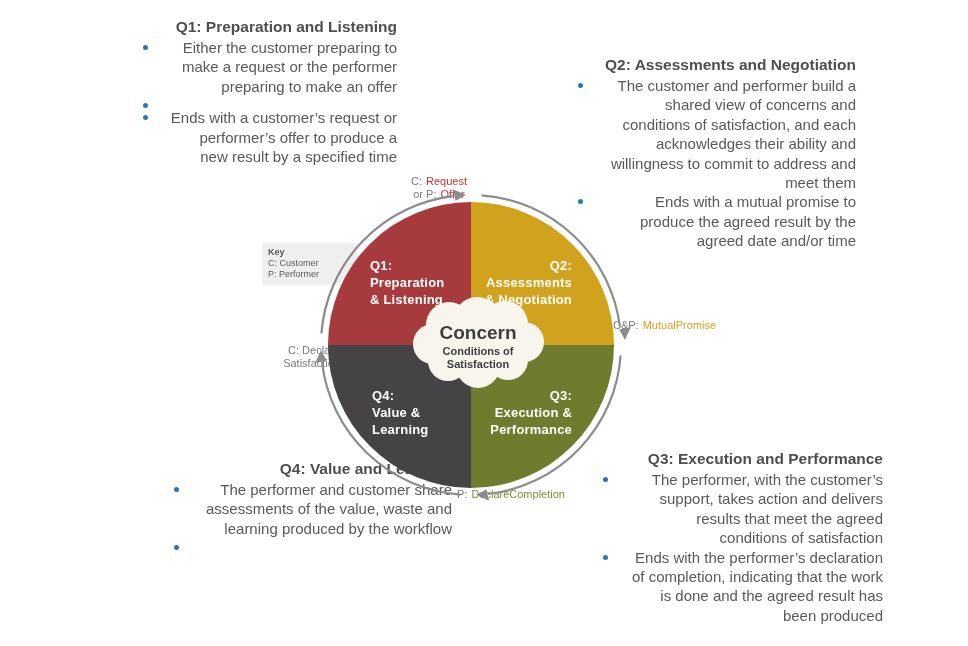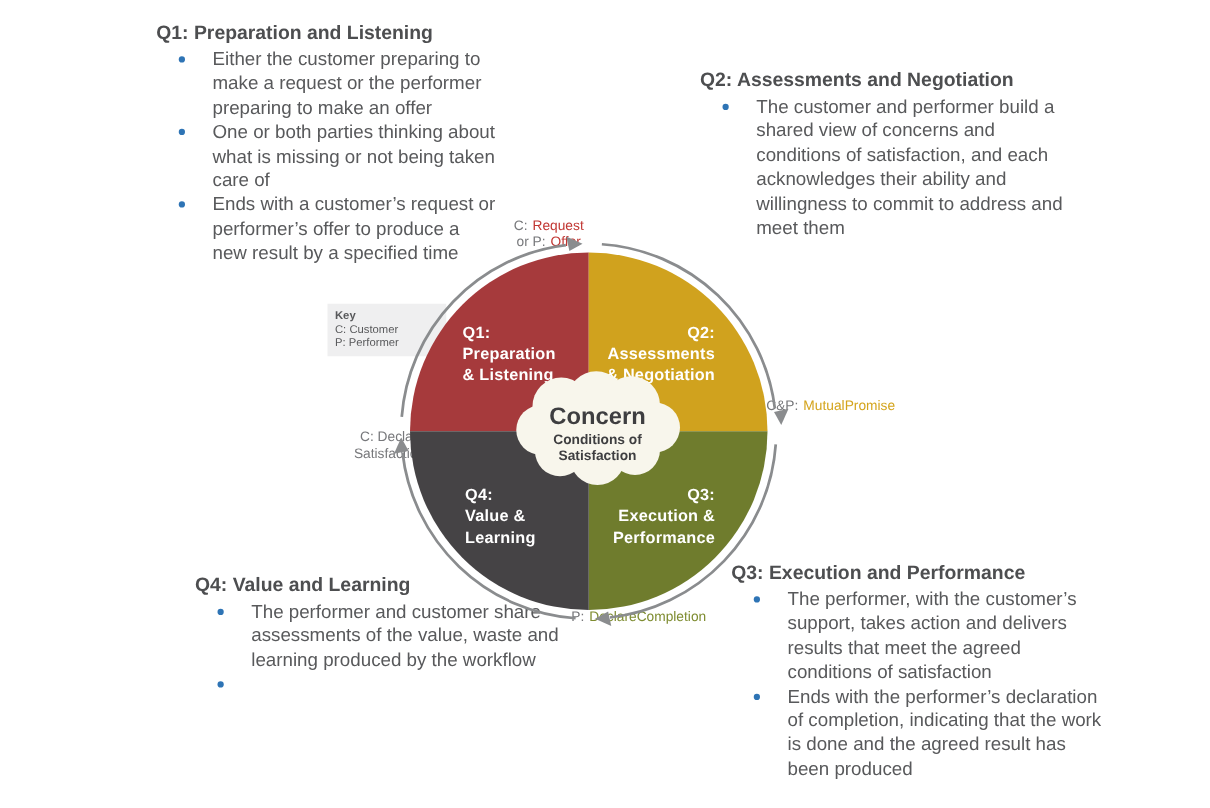--- a/index.html
+++ b/index.html
@@ -1,21 +1,21 @@
 <!DOCTYPE html>
 <html><head>
 <meta charset="utf-8">
 <style>
   html,body { margin:0; padding:0; background:#ffffff; }
   .canvas {
     position:relative; width:968px; height:646px; background:#ffffff;
     font-family:"Liberation Sans", sans-serif; color:#58595B; overflow:hidden;
   }
   
-  .tblock { position:absolute; font-size:15px; line-height:19.4px; color:#58595B; }
+  .tblock { position:absolute; font-size:15px; line-height:19.4px; color:#58595B;text-align:right; }
   .tblock h3 { margin:0 0 2px 0; font-size:15.5px; line-height:19px; font-weight:bold; color:#4D4E50; }
   .blist { margin:0; padding:0; list-style:none; }
   .blist li { display:flex; align-items:flex-start; padding-left:18px;gap:12px; }
   .dot { flex:none; width:5px; height:5px; border-radius:50%; background:#2E74B5; margin:7px 10px 0 0; }
   .q1-block { left:125px; top:17px;  width:272px; }
   .q2-block { left:560px; top:55px;  width:296px; }
   .q4-block { left:116px;  top:459px; width:296px;margin-left:40px; }
   .q3-block { left:585px; top:449px; width:298px; }
   
   .wheel { position:absolute; left:300px; top:174px; }
@@ -53,35 +53,38 @@
 
   <div class="tblock q1-block">
     <h3>Q1: Preparation and Listening</h3>
     <ul class="blist">
       <li>
           <span class="dot"></span>
           <span>Either the customer preparing to make a request or the performer preparing to make an offer</span>
         </li>
       <li>
           <span class="dot"></span>
-          <span>One or both parties thinking about what is missing or not being taken care of</span>
         </li>
       <li>
           <span class="dot"></span>
           <span>Ends with a customer’s request or performer’s offer to produce a new result by a specified time</span>
         </li>
     </ul>
   </div>
 
   <div class="tblock q2-block">
     <h3>Q2: Assessments and Negotiation</h3>
     <ul class="blist">
       <li>
           <span class="dot"></span>
           <span>The customer and performer build a shared view of concerns and conditions of satisfaction, and each acknowledges their ability and willingness to commit to address and meet them</span>
+        </li>
+      <li>
+          <span class="dot"></span>
+          <span>Ends with a mutual promise to produce the agreed result by the agreed date and/or time</span>
         </li>
     </ul>
   </div>
 
   <div class="tblock q4-block">
     <h3>Q4: Value and Learning</h3>
     <ul class="blist">
       <li>
           <span class="dot"></span>
           <span>The performer and customer share assessments of the value, waste and learning produced by the workflow</span>

